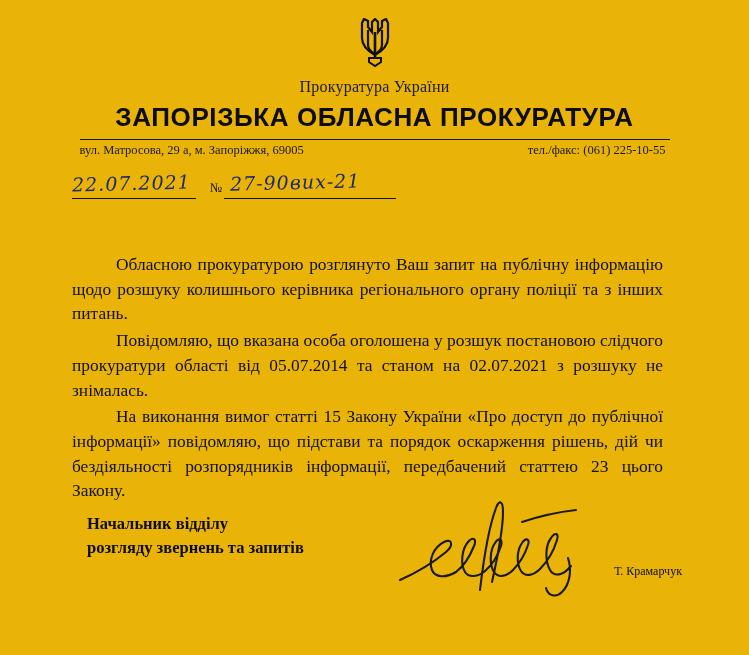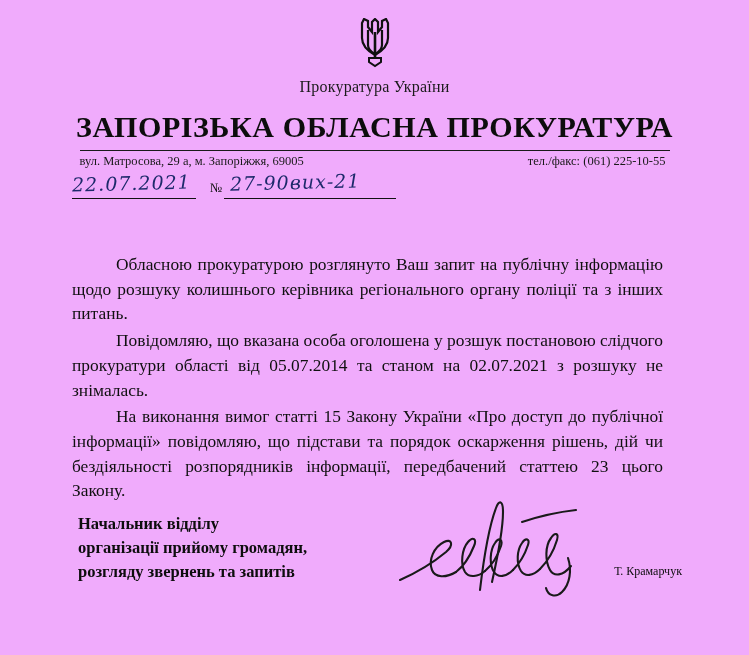--- a/index.html
+++ b/index.html
@@ -14,21 +14,21 @@
     font-family: "Liberation Serif", serif;
     color: #111111;
     overflow: hidden;
   }
 
   .page {
     position: absolute;
     left: 0; top: 0;
     width: 749px;
     height: 655px;
-    background: #f0abfc;
+    background: #eab308;
   }
 
   
   .letterhead {
     text-align: center;
     padding-top: 18px;
   }
   .emblem {
     width: 46px;
     height: 56px;
@@ -36,25 +36,25 @@
     display: block;
   }
   .org-line {
     font-family: "Liberation Serif", serif;
     font-size: 16px;
     letter-spacing: 0.2px;
     color: #1b1b1b;
     margin-top: 2px;
   }
   .org-title {
-    font-family: Liberation Serif, serif;
-    font-size: 30px;
+    font-family: Liberation Sans, sans-serif;
+    font-size: 26px;
     font-weight: bold;
     letter-spacing: 0.6px;
-    margin-top: 14px;
+    margin-top: 6px;
     color: #0d0d0d;
   }
   .contact-row {
     position: relative;
     width: 590px;
     margin: 6px auto 0 auto;
     border-top: 1.6px solid #1a1a1a;
     padding-top: 9px;
     height: 18px;
   }
@@ -143,21 +143,21 @@
   
   .sign-block {
     position: absolute;
     left: 72px;
     top: 512px;
     width: 610px;
     height: 110px;
   }
   .sign-title {
     position: absolute;
-    left: 6px;
+    left: 15px;
     top: 0;
     font-size: 16.5px;
     font-weight: bold;
     line-height: 1.45;
     color: #0d0d0d;
     width: 330px;
   }
   .sign-name {
     position: absolute;
     right: 0;
@@ -210,21 +210,20 @@
 
   <div class="body-text">
     <p>Обласною прокуратурою розглянуто Ваш запит на публічну інформацію щодо розшуку колишнього керівника регіонального органу поліції та з інших питань.</p>
     <p>Повідомляю, що вказана особа оголошена у розшук постановою слідчого прокуратури області від 05.07.2014 та станом на 02.07.2021 з розшуку не знімалась.</p>
     <p>На виконання вимог статті 15 Закону України  «Про доступ до публічної інформації» повідомляю, що підстави та порядок оскарження рішень, дій чи бездіяльності розпорядників інформації, передбачений статтею 23 цього Закону.</p>
   </div>
 
   <div class="sign-block">
     <div class="sign-title">
       <div>Начальник відділу</div>
-      <div>організації прийому громадян,</div>
       <div>розгляду звернень та запитів</div>
     </div>
 
     <svg class="signature-svg" viewBox="0 0 250 118">
       <g fill="none" stroke="#1a1a1a" stroke-width="2.1" stroke-linecap="round">
         <path d="M108 96 C112 62 118 30 124 14 C127 6 131 6 131 18 C131 36 124 70 120 88"></path>
         <path d="M28 86 C46 78 62 68 74 58 C82 51 80 44 72 48 C62 53 56 66 60 76 C63 84 74 84 84 78"></path>
         <path d="M84 78 C92 72 98 62 102 52 C105 45 101 42 96 48 C90 55 88 70 93 78 C97 84 106 83 113 77"></path>
         <path d="M113 77 C120 71 126 61 129 52 C131 45 127 43 123 49 C118 56 117 70 122 78 C126 84 134 83 141 76"></path>
         <path d="M141 76 C148 69 153 60 156 51 C158 45 154 43 150 49 C145 56 144 69 149 77 C153 83 161 82 168 75"></path>

